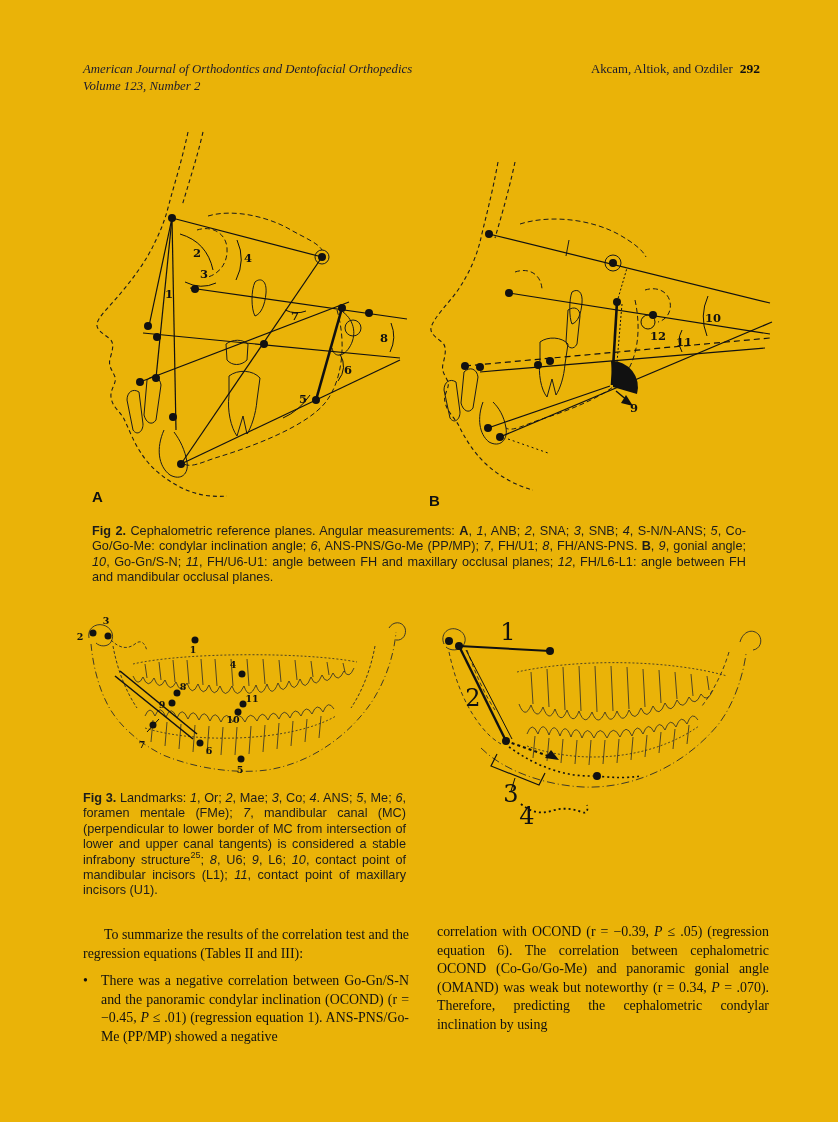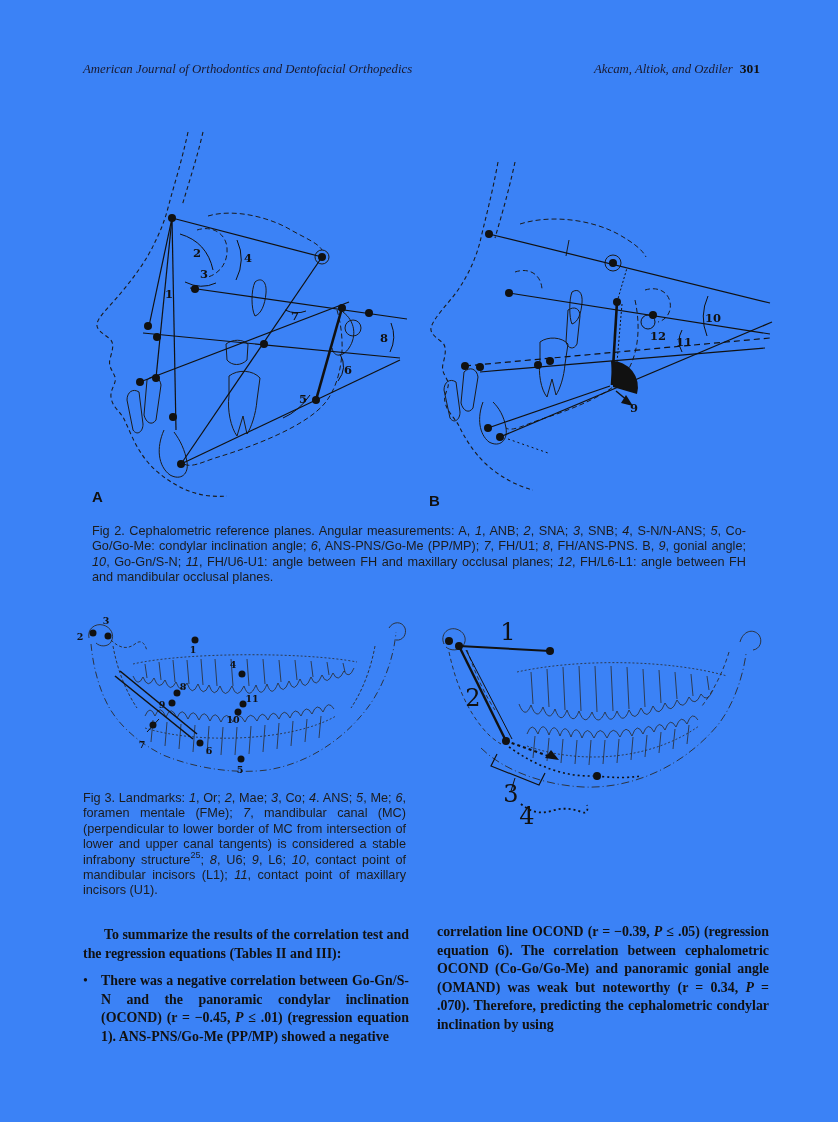--- a/index.html
+++ b/index.html
@@ -1,55 +1,56 @@
 <!DOCTYPE html>
 <html><head>
 <meta charset="utf-8">
 <style>
   html,body{margin:0;padding:0;background:#ffffff;}
-  .page{position:relative;width:838px;height:1122px;background:#3b82f6;overflow:hidden;
+  .page{position:relative;width:838px;height:1122px;background:#eab308;overflow:hidden;
         font-family:"Liberation Serif",serif;color:#141414;}
   
   .hdr-left{position:absolute;left:83px;top:61px;width:420px;
             font-style:italic;font-size:12.8px;line-height:16.5px;color:#1a1a2e;}
   .hdr-right{position:absolute;left:470px;top:61px;width:290px;text-align:right;
              font-size:12.8px;line-height:16.5px;}
-  .hdr-right .authors{font-style:italic;color:#1a1a2e;}
+  .hdr-right .authors{color:#1a1a2e;}
   .hdr-right .pgnum{font-style:normal;font-weight:bold;font-size:13.5px;margin-left:7px;color:#111;}
   
   .fig-svg{position:absolute;}
   .panel-label{position:absolute;font-family:"Liberation Sans",sans-serif;
                font-weight:bold;font-size:15px;color:#111;}
   .cap{position:absolute;font-family:"Liberation Sans",sans-serif;font-size:12.7px;
        line-height:15.4px;text-align:justify;color:#1c1c1c;}
-  .cap b{font-weight:normal;}
+  .cap b{font-weight:bold;}
   .cap i{font-style:italic;}
   .cap sup{font-size:9px;vertical-align:super;line-height:0;margin-top:15px;}
   
   .bodycol{position:absolute;font-size:13.9px;line-height:18.6px;text-align:justify;color:#111;}
-  .bodycol p{margin:0;font-weight:bold;}
+  .bodycol p{margin:0;}
   .bodycol i{font-style:italic;}
   .indent{text-indent:21px;}
   .bullet-row{display:flex;margin-top:9px;}
   .bullet-mark{flex:none;width:18px;}
   
   .num-a{font:bold 11.5px "DejaVu Serif",serif;fill:#111;}
   .num-f3{font:bold 9.5px "DejaVu Serif",serif;fill:#111;}
   .num-f4{font:400 24px "DejaVu Serif",serif;fill:#111;}
 </style>
 </head>
 <body>
 
 <div class="page">
 
   <div class="hdr-left">
     <div>American Journal of Orthodontics and Dentofacial Orthopedics</div>
+    <div>Volume 123, Number 2</div>
   </div>
   <div class="hdr-right">
-    <span class="authors">Akcam, Altiok, and Ozdiler</span><span class="pgnum">301</span>
+    <span class="authors">Akcam, Altiok, and Ozdiler</span><span class="pgnum">292</span>
   </div>
 
   <svg class="fig-svg" style="left:85px;top:130px" width="340" height="390" viewBox="0 0 340 390">
     <g fill="none" stroke="#1b1b1b" stroke-width="1.1" stroke-dasharray="4 3">
       <path d="M103,2 C97,30 90,52 84,74 C80,90 76,100 70,112 C62,130 46,152 28,172 C20,181 13,188 12,194 C11,200 19,204 25,209 C30,214 27,221 25,229 C23,237 28,241 30,247 C32,253 25,259 26,267 C27,277 35,281 39,289 C44,299 48,311 56,323 C66,339 84,353 104,361 C117,366 130,367 142,366"></path>
       <path d="M118,2 C112,28 104,52 97,76"></path>
     </g>
     <g fill="none" stroke="#1b1b1b" stroke-width="1">
       <path d="M123,86 C150,78 186,88 206,100 C220,108 233,113 237,120" stroke-dasharray="5 3"></path>
       <path d="M112,100 C128,95 141,104 142,118 C143,131 136,143 123,147" stroke-dasharray="5 3"></path>
@@ -281,16 +282,16 @@
 
 
   <div class="bodycol" style="left:83px;top:926px;width:326px">
     <p class="indent"><span>To summarize the results of the correlation test and the regression equations (Tables II and III):</span></p>
     <div class="bullet-row">
       <span class="bullet-mark">•</span>
       <p><span>There was a negative correlation between Go-Gn/S-N and the panoramic condylar inclination (OCOND) (r = −0.45, </span><i>P</i><span> ≤ .01) (regression equation 1). ANS-PNS/Go-Me (PP/MP) showed a negative</span></p>
     </div>
   </div>
   <div class="bodycol" style="left:437px;top:923px;width:332px">
-    <p><span>correlation line OCOND (r = −0.39, </span><i>P</i><span> ≤ .05) (regression equation 6). The correlation between cephalometric OCOND (Co-Go/Go-Me) and panoramic gonial angle (OMAND) was weak but noteworthy (r = 0.34, </span><i>P</i><span> = .070). Therefore, predicting the cephalometric condylar inclination by using</span></p>
+    <p><span>correlation with OCOND (r = −0.39, </span><i>P</i><span> ≤ .05) (regression equation 6). The correlation between cephalometric OCOND (Co-Go/Go-Me) and panoramic gonial angle (OMAND) was weak but noteworthy (r = 0.34, </span><i>P</i><span> = .070). Therefore, predicting the cephalometric condylar inclination by using</span></p>
   </div>
 
 </div>
 
 </body></html>

